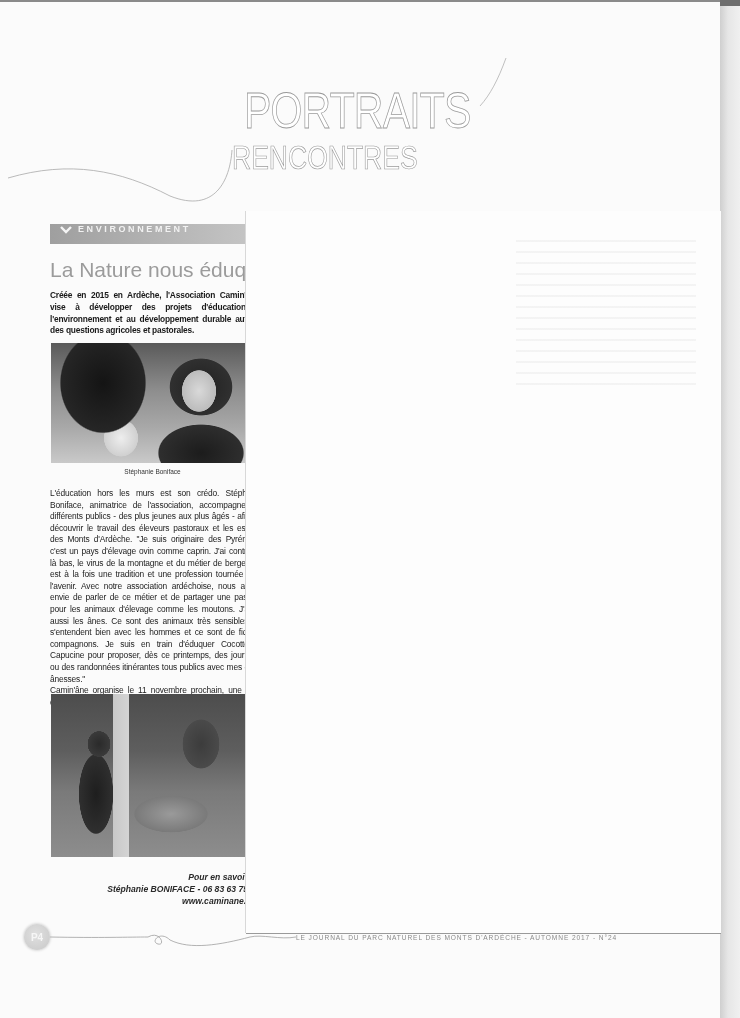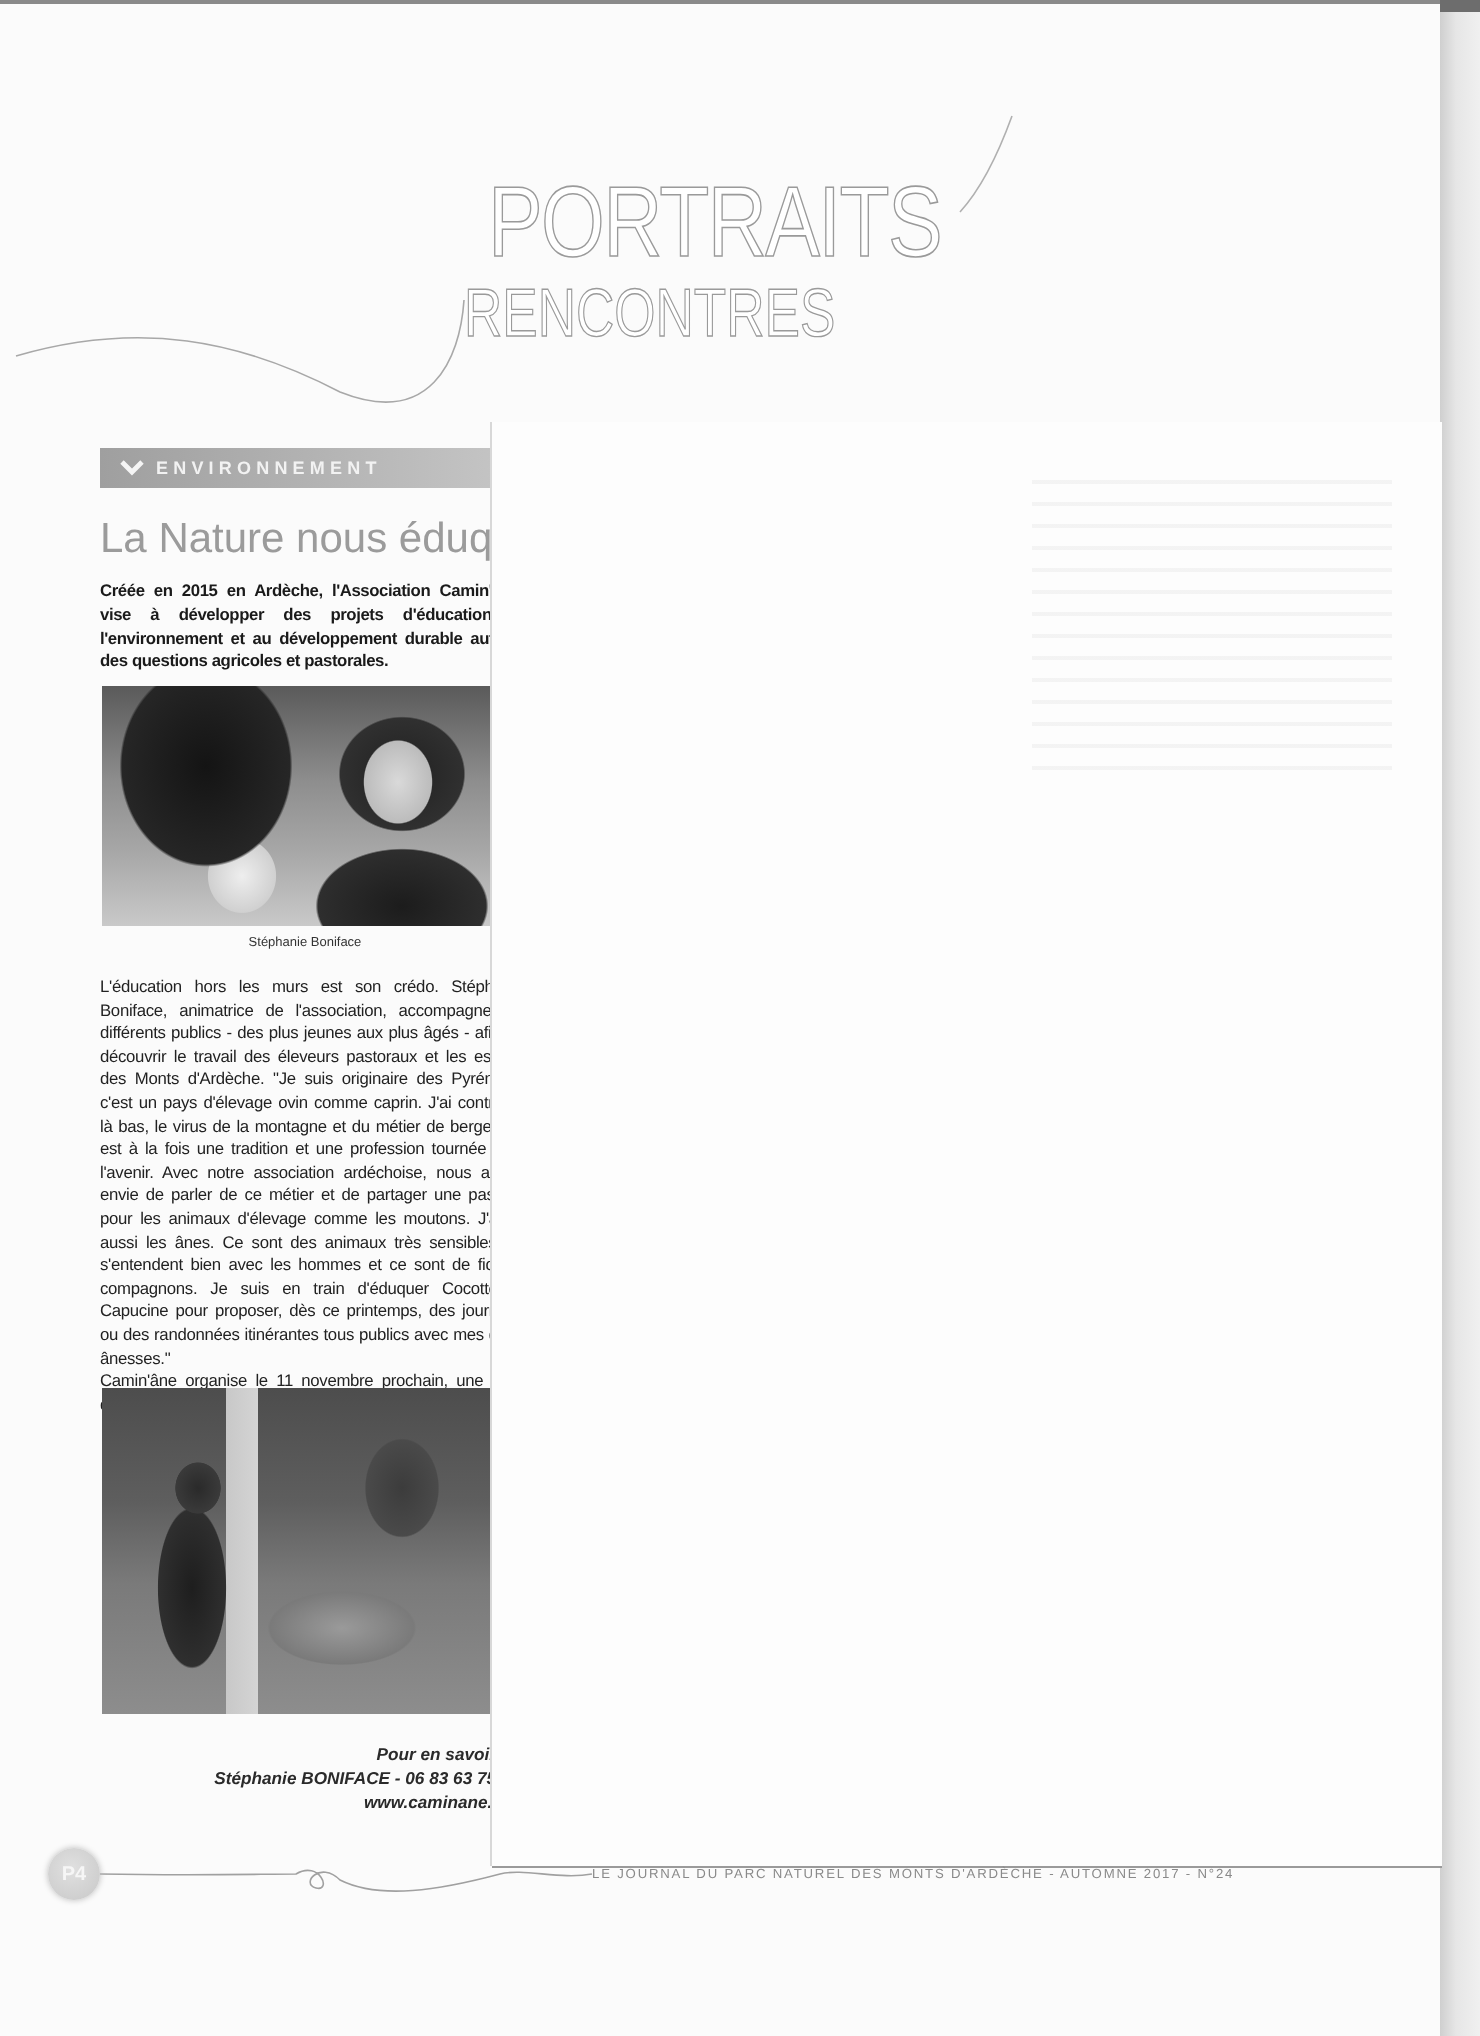--- a/index.html
+++ b/index.html
@@ -17,21 +17,21 @@
 
     
     .title-main { position: absolute; left: 244px; top: 86px; font-size: 50px; font-weight: 100;
       letter-spacing: -1px; color: #fff; -webkit-text-stroke: 0.8px #9a9a9a; font-family: "Liberation Sans Narrow", "Liberation Sans", sans-serif;
       transform: scaleX(0.82); transform-origin: left top; line-height: 1; }
     .title-sub { position: absolute; left: 232px; top: 140px; font-size: 34px; color: #fff;
       -webkit-text-stroke: 0.7px #9a9a9a; transform: scaleX(0.78); transform-origin: left top; line-height: 1; }
 
     
     .banner { position: absolute; left: 50px; top: 224px; width: 198px; height: 20px;
-      background: linear-gradient(90deg, #9f9f9f, #b5b5b5 60%, #c4c4c4); display: flex; align-items: center; padding-left: 10px; }
+      background: linear-gradient(90deg, #9f9f9f, #b5b5b5 60%, #c4c4c4); display: flex; padding-left: 10px; }
     .banner-chevron { width: 12px; height: 12px; margin-right: 6px; }
     .banner-label { color: #f2f2f2; font-size: 9px; letter-spacing: 2.6px; font-weight: bold; }
 
     .headline { position: absolute; left: 50px; top: 258px; font-size: 21px; color: #9b9b9b; white-space: nowrap; }
 
     .intro { position: absolute; left: 50px; top: 290px; width: 210px; font-size: 8.4px; line-height: 11.8px;
       font-weight: bold; color: #1a1a1a; text-align: justify; letter-spacing: -0.2px; }
 
     .photo { position: absolute; overflow: hidden; }
     .photo-1 { left: 51px; top: 343px; width: 205px; height: 120px;

